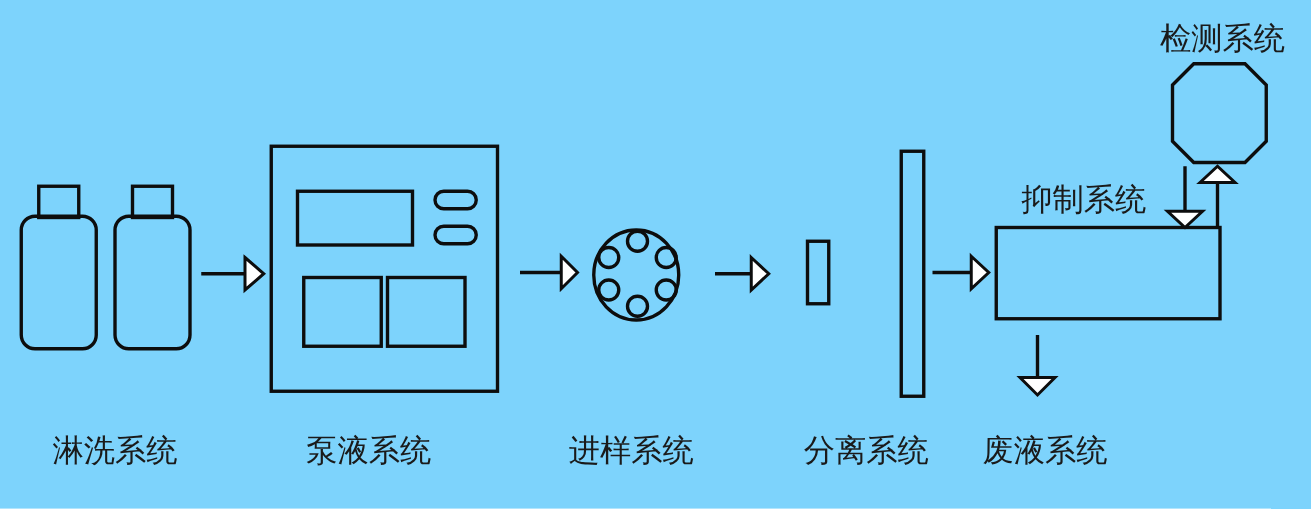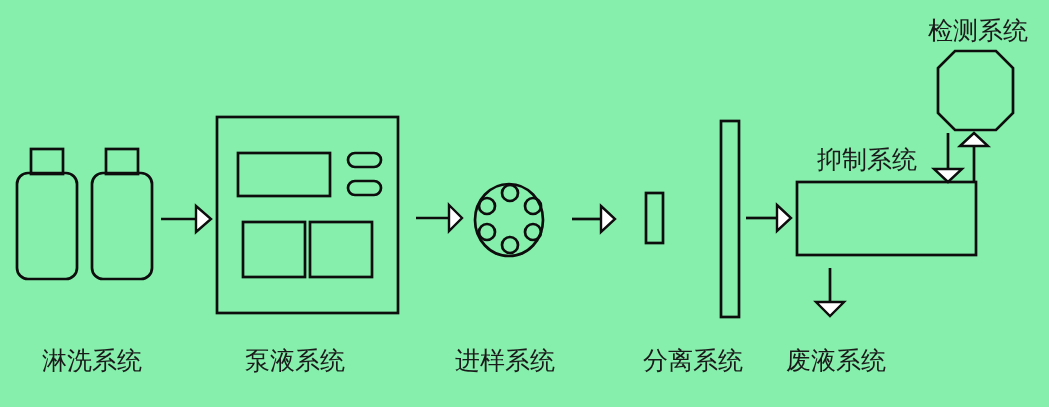--- a/index.html
+++ b/index.html
@@ -4,21 +4,21 @@
 <style>
   html, body {
     margin: 0;
     padding: 0;
     background: #ffffff;
   }
   .stage {
     position: relative;
     width: 1049px;
     height: 407px;
-    background: #86efac;
+    background: #7dd3fc;
     overflow: hidden;
   }
   svg { display: block; }
   .shape {
     fill: none;
     stroke: #0d0d0d;
     stroke-width: 2.7;
   }
   .shaft {
     stroke: #0d0d0d;

